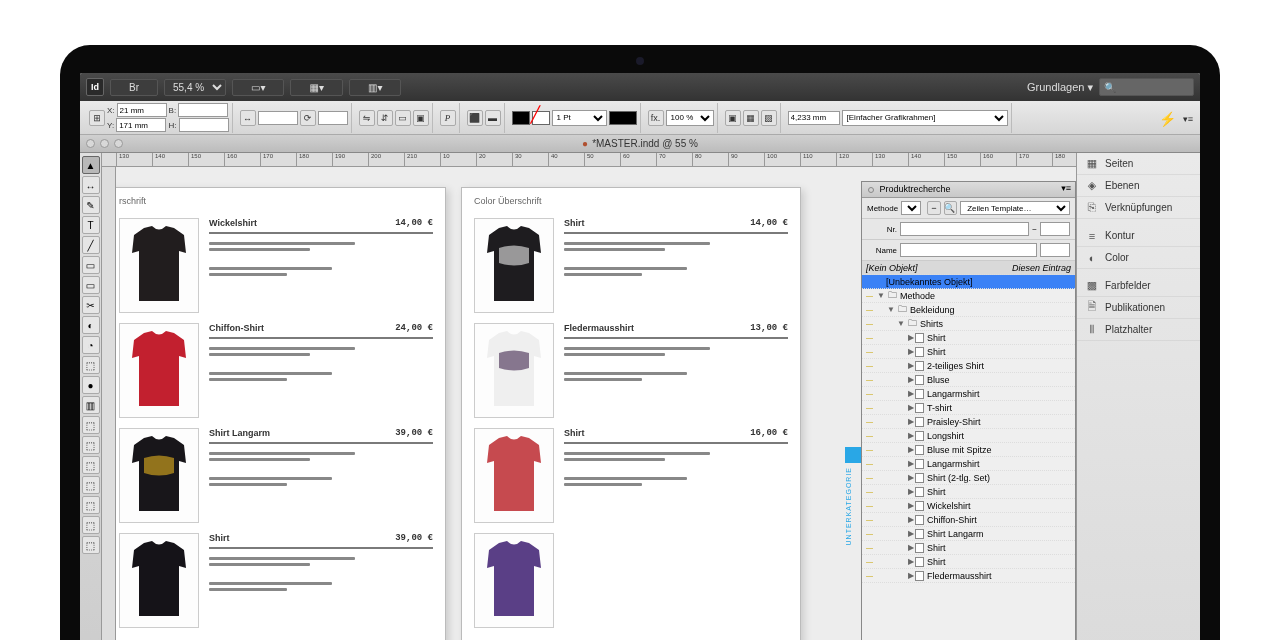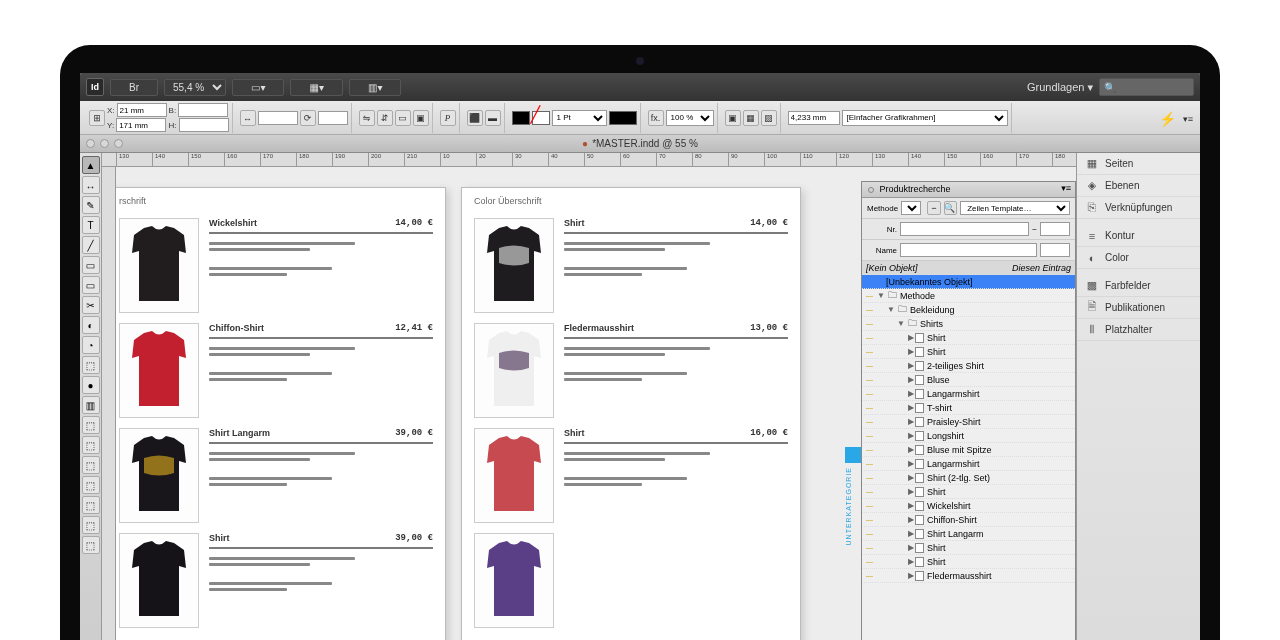--- a/index.html
+++ b/index.html
@@ -397,21 +397,21 @@
                 </div>
                 <div class="prod">
       <div class="prod-img">
                     <svg class="shirt-svg" viewBox="0 0 70 85">
     <path d="M20 5 L10 12 L8 30 L15 28 L15 78 L55 78 L55 28 L62 30 L60 12 L50 5 L42 3 Q35 10 28 3 Z" fill="#c2202f"></path>
 
   </svg>
                   </div>
       <div class="prod-info">
         <div class="prod-title">Chiffon-Shirt</div>
-        <div class="prod-price">12,41 €</div>
+        <div class="prod-price">24,00 €</div>
         <div class="prod-line"></div>
         <div class="prod-bar" style="width:65%"></div>
         <div class="prod-bar" style="width:45%"></div>
         <div style="height:10px"></div>
         <div class="prod-bar" style="width:55%"></div>
         <div class="prod-bar" style="width:35%"></div>
       </div>
                 </div>
                 <div class="prod">
       <div class="prod-img">

